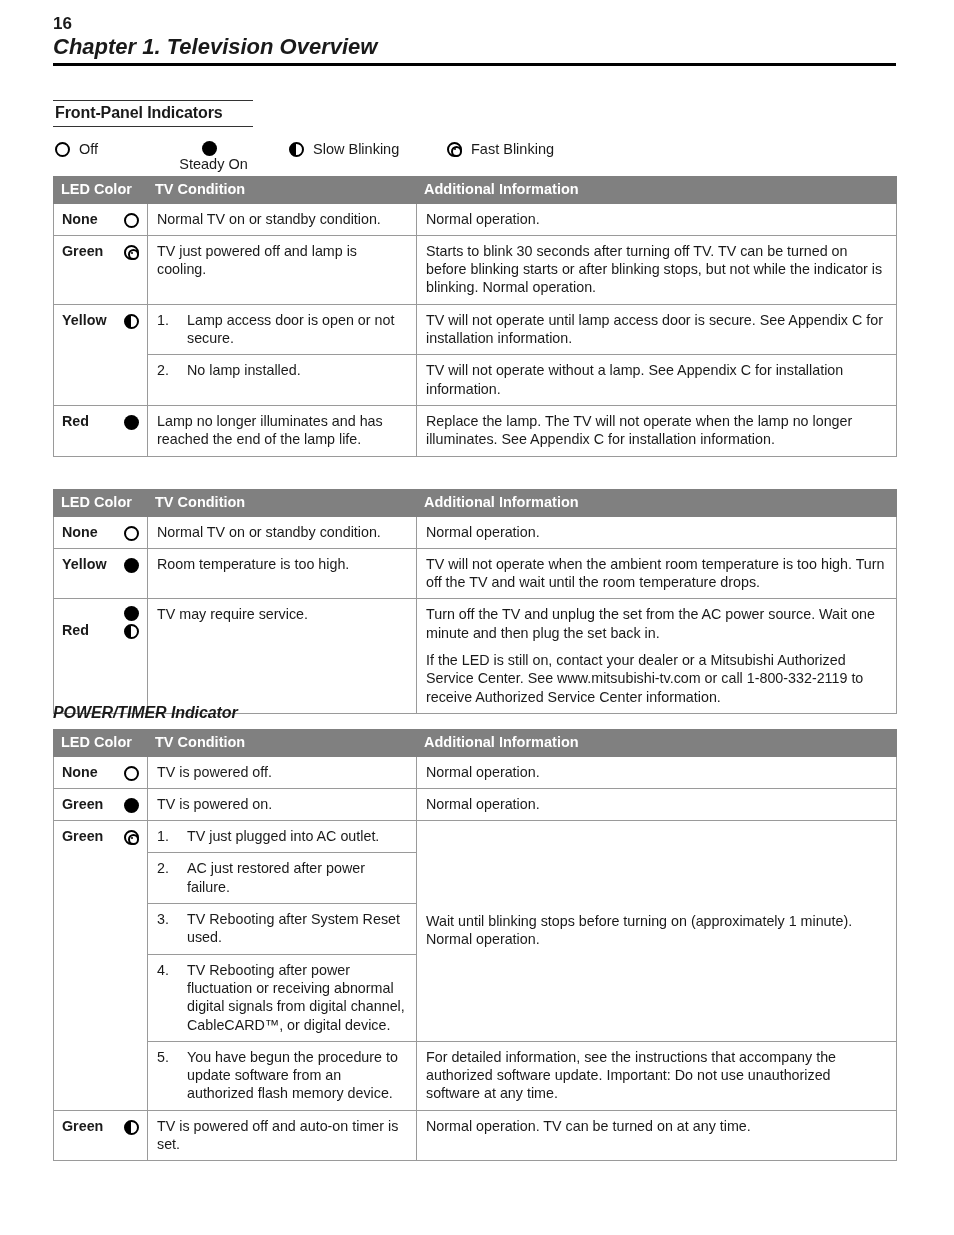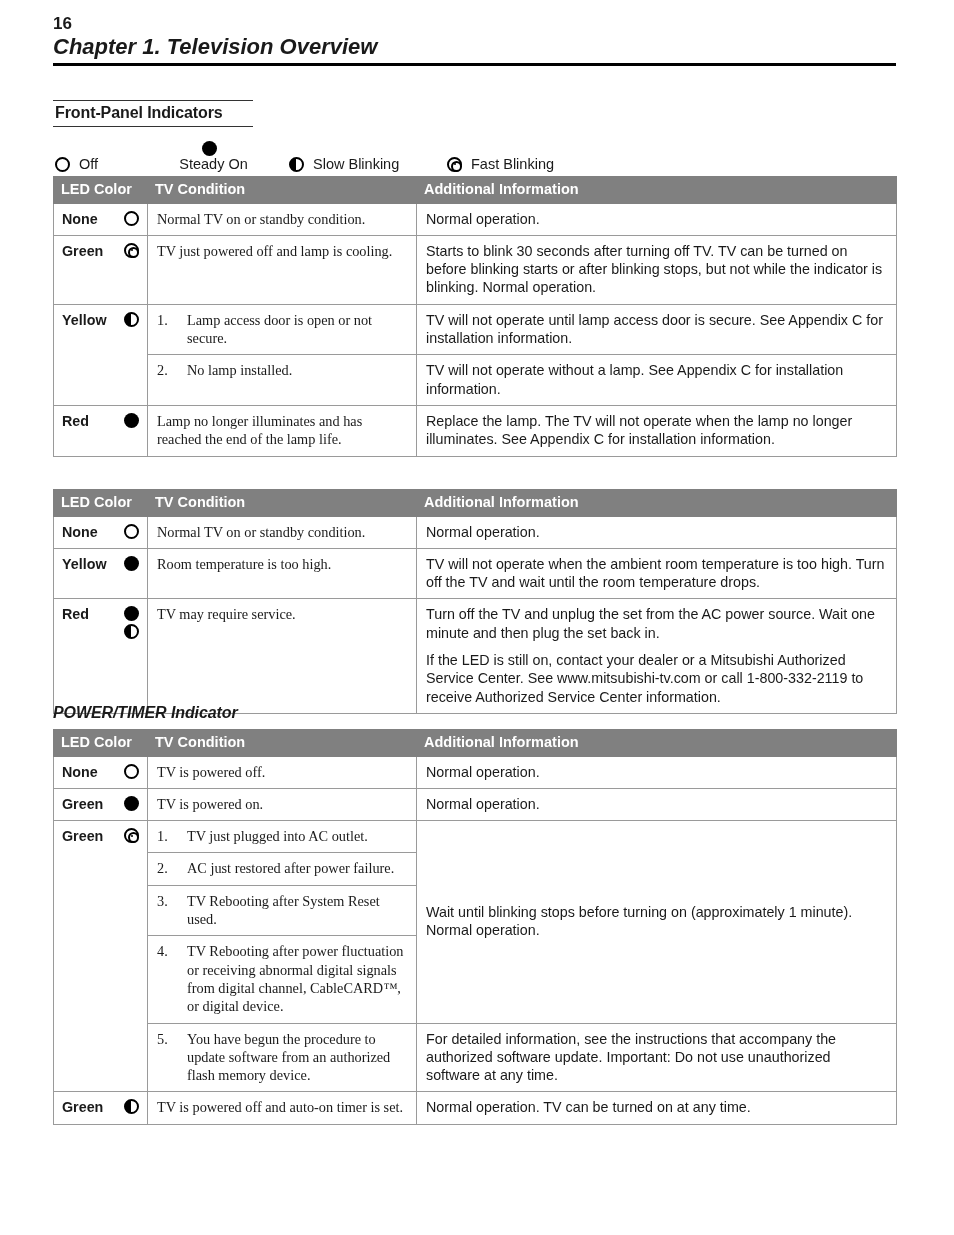--- a/index.html
+++ b/index.html
@@ -56,21 +56,21 @@
     padding: 3px 0 4px 2px;
     letter-spacing: -0.1px;
   }
 
   
   .legend {
     position: absolute;
     left: 55px;
     top: 141px;
     display: flex;
-    align-items: flex-end;
+    align-items: flex-start;
     font-size: 14.5px;
   }
   .legend-item {
     display: flex;
     align-items: center;
     margin-right: 10px;
   }
   .legend-item .legend-label { margin-left: 9px; }
   .legend-item.sp-off { width: 74px; }
   .legend-item.sp-steady { width: 140px; flex-direction: column; }
@@ -150,27 +150,27 @@
     font-weight: bold;
     text-align: left;
     padding: 3px 7px 4px 7px;
     font-size: 14.5px;
     border-color: #808080;
   }
   td.c-led {
     padding: 6px 8px 7px 8px;
     font-weight: bold;
   }
-  td.c-cond { padding: 6px 9px 7px 9px; font-family: Liberation Serif, serif; }
+  td.c-cond { padding: 6px 9px 7px 9px; }
   td.c-info { padding: 6px 9px 7px 9px; }
   td.c-info.vcenter { vertical-align: middle; }
 
   .led-cell-inner {
     display: flex;
-    align-items: flex-start;
+    align-items: flex-end;
     justify-content: space-between;
   }
   .led-cell-inner .led-name { white-space: nowrap; }
   .led-stack {
     display: flex;
     flex-direction: column;
     align-items: center;
     gap: 3px;
     padding-top: 1px;
   }

